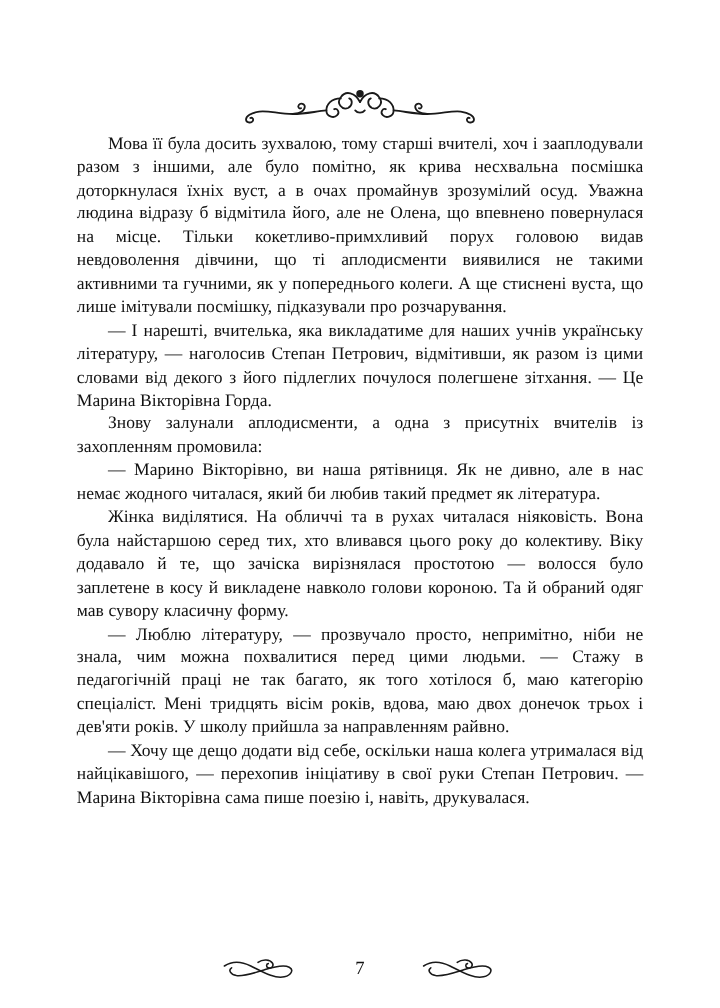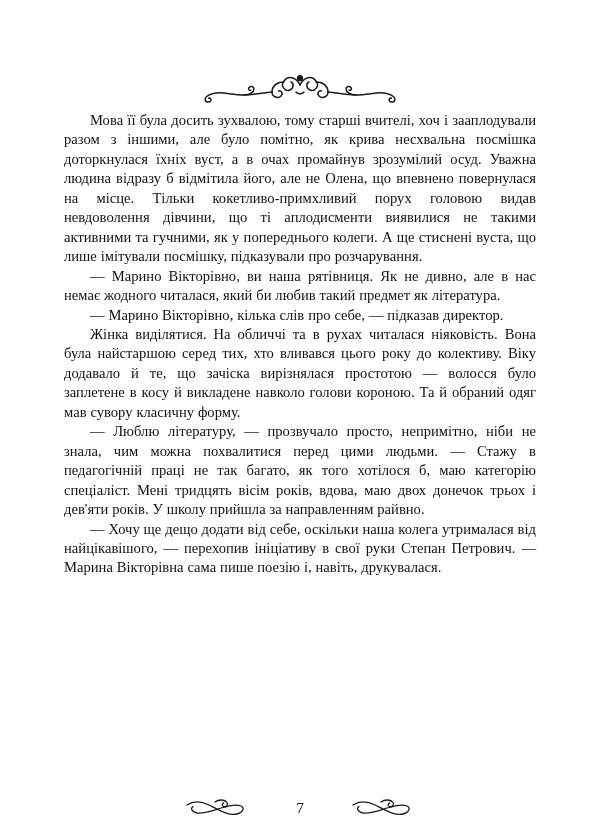--- a/index.html
+++ b/index.html
@@ -91,22 +91,23 @@
         <path d="M52 22 C 58 22, 62 19, 62 16 C 62 13.5, 58.5 12.5, 57 14.5 C 55.8 16.2, 57.3 18, 58.9 17.2"></path>
         <path d="M164 22 C 158 22, 154 19, 154 16 C 154 13.5, 157.5 12.5, 159 14.5 C 160.2 16.2, 158.7 18, 157.1 17.2"></path>
         <path d="M104 19 C 106 21.5, 110 21.5, 112 19"></path>
       </g>
       <circle cx="108" cy="5.2" r="3.1" fill="#1a1a1a"></circle>
     </svg>
   </div>
 
   <div class="text-block">
     <p class="para">Мова її була досить зухвалою, тому старші вчителі, хоч і зааплодували разом з іншими, але було помітно, як крива несхвальна посмішка доторкнулася їхніх вуст, а в очах промайнув зрозумілий осуд. Уважна людина відразу б відмітила його, але не Олена, що впевнено повернулася на місце. Тільки кокетливо-примхливий порух головою видав невдоволення дівчини, що ті аплодисменти виявилися не такими активними та гучними, як у попереднього колеги. А ще стиснені вуста, що лише імітували посмішку, підказували про розчарування.</p>
+    <p class="para">— І нарешті, вчителька, яка викладатиме для наших учнів українську літературу, — наголосив Степан Петрович, відмітивши, як разом із цими словами від декого з його підлеглих почулося полегшене зітхання. — Це Марина Вікторівна Горда.</p>
+    <p class="para">Знову залунали аплодисменти, а одна з присутніх вчителів із захопленням промовила:</p>
     <p class="para">— Марино Вікторівно, ви наша рятівниця. Як не дивно, але в нас немає жодного читалася, який би любив такий предмет як література.</p>
-    <p class="para">— Марино Вікторівно, кілька слів про себе, — підказав директор.</p>
     <p class="para">Жінка виділятися. На обличчі та в рухах читалася ніяковість. Вона була найстаршою серед тих, хто вливався цього року до колективу. Віку додавало й те, що зачіска вирізнялася простотою — волосся було заплетене в косу й викладене навколо голови короною. Та й обраний одяг мав сувору класичну форму.</p>
     <p class="para">— Люблю літературу, — прозвучало просто, непримітно, ніби не знала, чим можна похвалитися перед цими людьми. — Стажу в педагогічній праці не так багато, як того хотілося б, маю категорію спеціаліст. Мені тридцять вісім років, вдова, маю двох донечок трьох і дев'яти років. У школу прийшла за направленням райвно.</p>
     <p class="para">— Хочу ще дещо додати від себе, оскільки наша колега утрималася від найцікавішого, — перехопив ініціативу в свої руки Степан Петрович. — Марина Вікторівна сама пише поезію і, навіть, друкувалася.</p>
   </div>
 
   <div class="footer">
     <svg width="64" height="24" viewBox="0 0 64 24" fill="none" xmlns="http://www.w3.org/2000/svg">
       <g stroke="#1a1a1a" stroke-width="1.3" fill="none" stroke-linecap="round">
         <path d="M2 9 C 8 5, 16 5, 24 9 C 34 14, 44 20, 52 18 C 58 16.5, 60 12, 56 10 C 52 8, 44 9.5, 36 12 C 28 14.5, 18 18, 12 17 C 7 16, 5 12.5, 8 10.5"></path>
         <path d="M30 6 C 34 3, 40 3.5, 42 6.5 C 43.6 9, 41 11.5, 38.5 10.5 C 36.6 9.7, 36.8 7.2, 38.6 7"></path>

